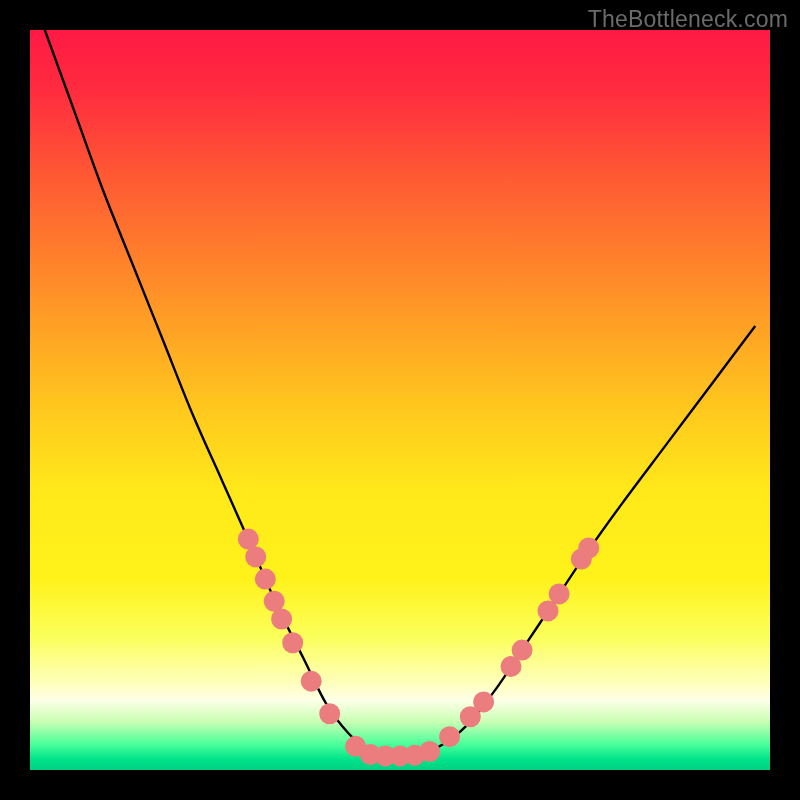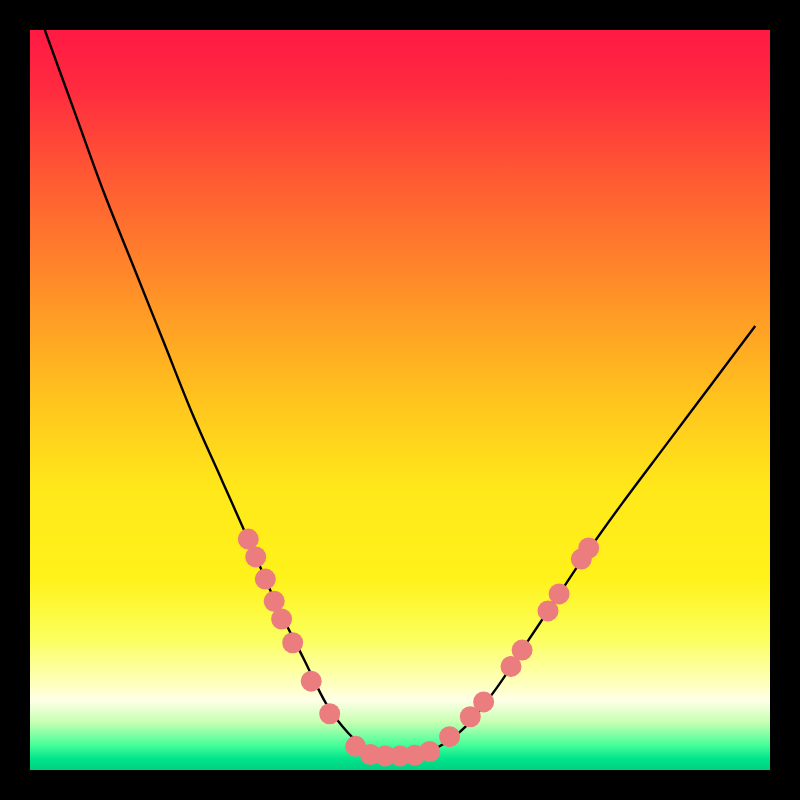--- a/index.html
+++ b/index.html
@@ -86,13 +86,14 @@
           <circle cx="453.62" cy="671.92" r="10.5" fill="#ec7d7e" stroke="#d76568" stroke-width="0"></circle>
           <circle cx="481.00" cy="636.40" r="10.5" fill="#ec7d7e" stroke="#d76568" stroke-width="0"></circle>
           <circle cx="492.10" cy="620.12" r="10.5" fill="#ec7d7e" stroke="#d76568" stroke-width="0"></circle>
           <circle cx="518.00" cy="580.90" r="10.5" fill="#ec7d7e" stroke="#d76568" stroke-width="0"></circle>
           <circle cx="529.10" cy="563.88" r="10.5" fill="#ec7d7e" stroke="#d76568" stroke-width="0"></circle>
           <circle cx="551.30" cy="529.10" r="10.5" fill="#ec7d7e" stroke="#d76568" stroke-width="0"></circle>
           <circle cx="558.70" cy="518.00" r="10.5" fill="#ec7d7e" stroke="#d76568" stroke-width="0"></circle>
         </g>
     </svg>
   </div>
+  <div class="watermark">TheBottleneck.com</div>
 </div>
 
 </body></html>

